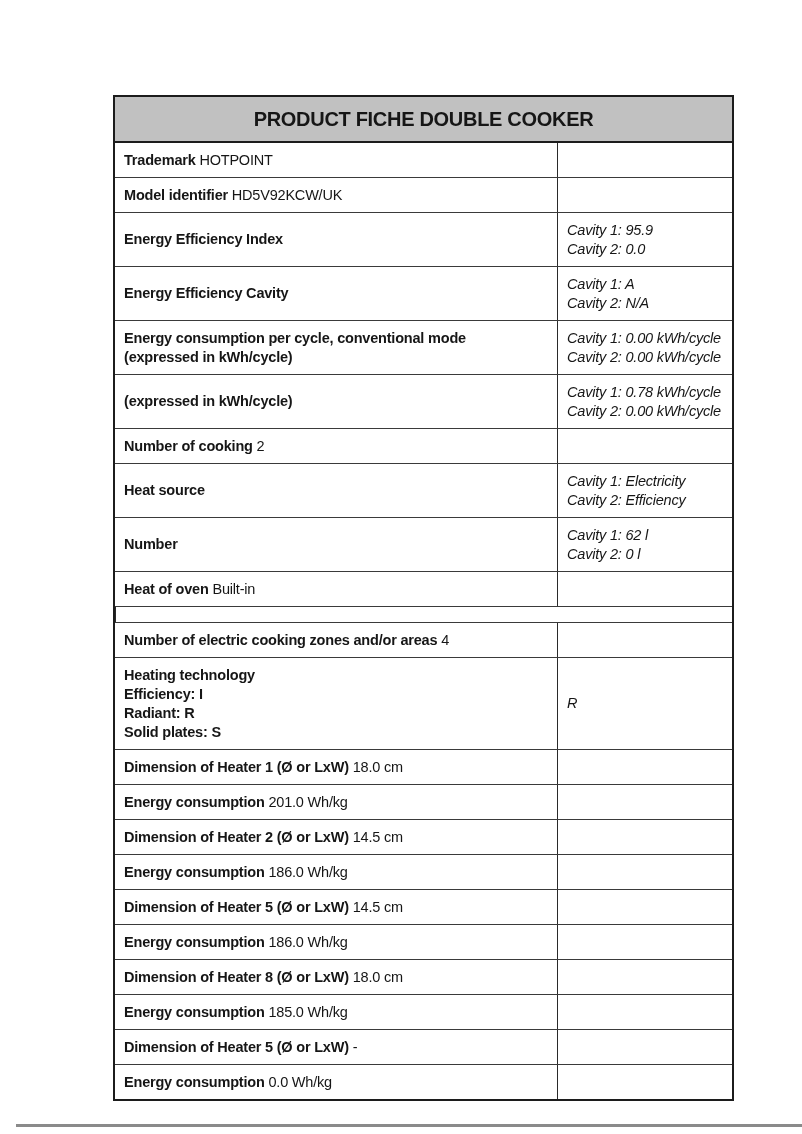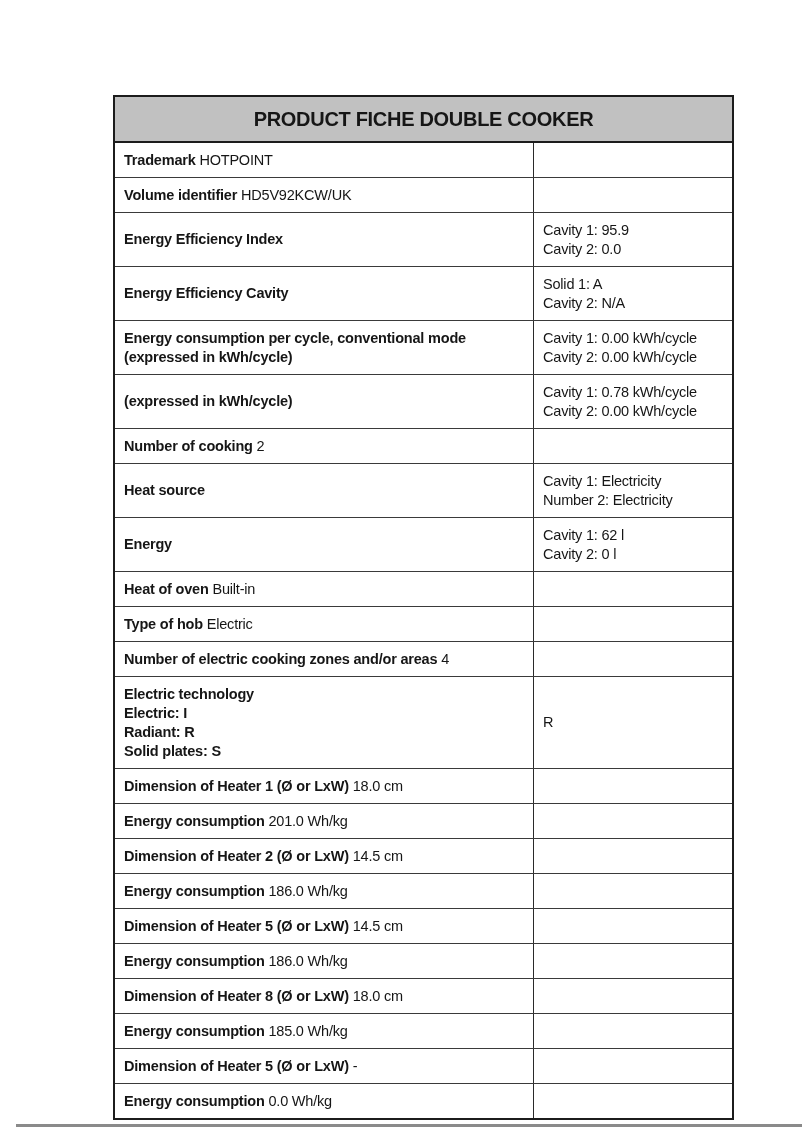--- a/index.html
+++ b/index.html
@@ -32,40 +32,42 @@
     font-size: 20px;
     line-height: 24px;
     letter-spacing: -0.3px;
     color: #161616;
     padding: 10px 4px;
   }
   .row {
     display: flex;
     align-items: stretch;
     border-top: 1px solid #3a3a3a;
+    gap: 24px;
   }
   .row:first-child { border-top: none; }
   .cell {
     box-sizing: border-box;
     padding: 7.5px 9px;
     font-size: 14.5px;
     line-height: 19px;
     letter-spacing: -0.2px;
     color: #161616;
     display: flex;
     flex-direction: column;
     justify-content: center;
   }
   .cell.left {
     width: 418px;
     flex: 0 0 418px;
   }
   .cell.right {
     flex: 1 1 auto;
     border-left: 1.5px solid #2a2a2a;
+    font-style: italic;
   }
   .line b { font-weight: bold; }
   .footer-rule {
     position: absolute;
     left: 0;
     top: 1124px;
     width: 802px;
     height: 3px;
     background: var(--rule-color, #8a8a8a);
   }
@@ -78,39 +80,39 @@
     <div class="fiche-header">PRODUCT FICHE DOUBLE COOKER</div>
     <div id="fiche-rows">
         <div class="row">
           <div class="cell left">
             <div class="line"><b>Trademark</b> HOTPOINT</div>
           </div>
           <div class="cell right"></div>
         </div>
         <div class="row">
           <div class="cell left">
-            <div class="line"><b>Volume identifier</b> HD5V92KCW/UK</div>
+            <div class="line"><b>Model identifier</b> HD5V92KCW/UK</div>
           </div>
           <div class="cell right"></div>
         </div>
         <div class="row">
           <div class="cell left">
             <div class="line"><b>Energy Efficiency Index</b></div>
           </div>
           <div class="cell right">
             <div class="line">Cavity 1: 95.9</div>
             <div class="line">Cavity 2: 0.0</div>
           </div>
         </div>
         <div class="row">
           <div class="cell left">
             <div class="line"><b>Energy Efficiency Cavity</b></div>
           </div>
           <div class="cell right">
-            <div class="line">Solid 1: A</div>
+            <div class="line">Cavity 1: A</div>
             <div class="line">Cavity 2: N/A</div>
           </div>
         </div>
         <div class="row">
           <div class="cell left">
             <div class="line"><b>Energy consumption per cycle, conventional mode</b></div>
             <div class="line"><b>(expressed in kWh/cycle)</b></div>
           </div>
           <div class="cell right">
             <div class="line">Cavity 1: 0.00 kWh/cycle</div>
@@ -131,54 +133,51 @@
             <div class="line"><b>Number of cooking</b> 2</div>
           </div>
           <div class="cell right"></div>
         </div>
         <div class="row">
           <div class="cell left">
             <div class="line"><b>Heat source</b></div>
           </div>
           <div class="cell right">
             <div class="line">Cavity 1: Electricity</div>
-            <div class="line">Number 2: Electricity</div>
-          </div>
-        </div>
-        <div class="row">
-          <div class="cell left">
-            <div class="line"><b>Energy</b></div>
+            <div class="line">Cavity 2: Efficiency</div>
+          </div>
+        </div>
+        <div class="row">
+          <div class="cell left">
+            <div class="line"><b>Number</b></div>
           </div>
           <div class="cell right">
             <div class="line">Cavity 1: 62 l</div>
             <div class="line">Cavity 2: 0 l</div>
           </div>
         </div>
         <div class="row">
           <div class="cell left">
             <div class="line"><b>Heat of oven</b> Built-in</div>
           </div>
           <div class="cell right"></div>
         </div>
         <div class="row">
-          <div class="cell left">
-            <div class="line"><b>Type of hob</b> Electric</div>
-          </div>
           <div class="cell right"></div>
         </div>
         <div class="row">
           <div class="cell left">
             <div class="line"><b>Number of electric cooking zones and/or areas</b> 4</div>
           </div>
           <div class="cell right"></div>
         </div>
         <div class="row">
           <div class="cell left">
-            <div class="line"><b>Electric technology</b></div>
-            <div class="line"><b>Electric: I</b></div>
+            <div class="line"><b>Heating technology</b></div>
+            <div class="line"><b>Efficiency: I</b></div>
             <div class="line"><b>Radiant: R</b></div>
             <div class="line"><b>Solid plates: S</b></div>
           </div>
           <div class="cell right">
             <div class="line">R</div>
           </div>
         </div>
         <div class="row">
           <div class="cell left">
             <div class="line"><b>Dimension of Heater 1 (Ø or LxW)</b> 18.0 cm</div>

